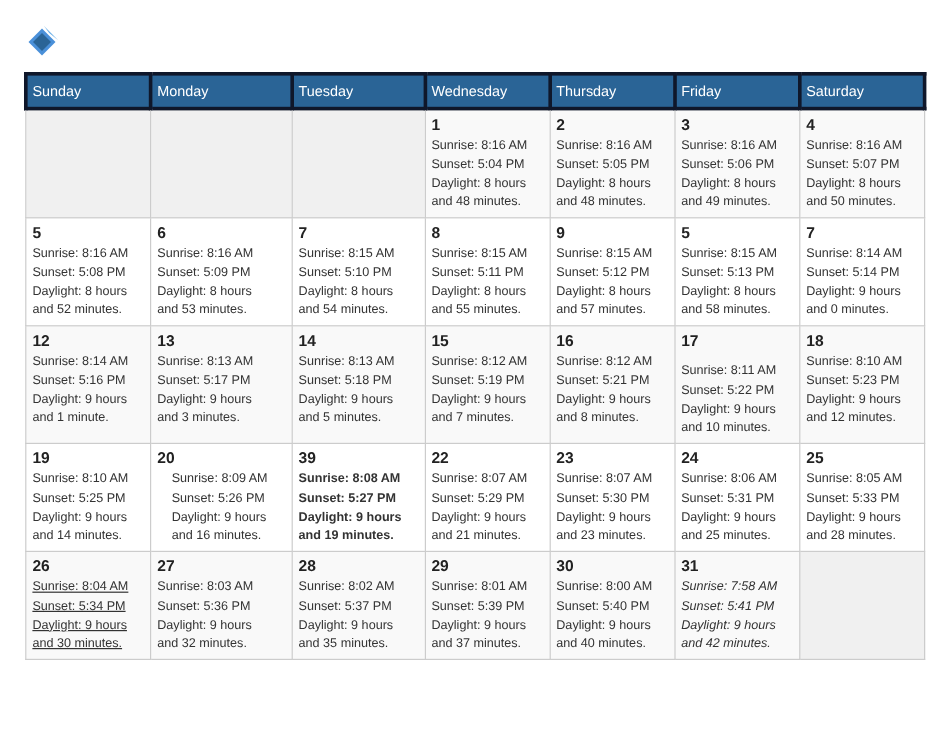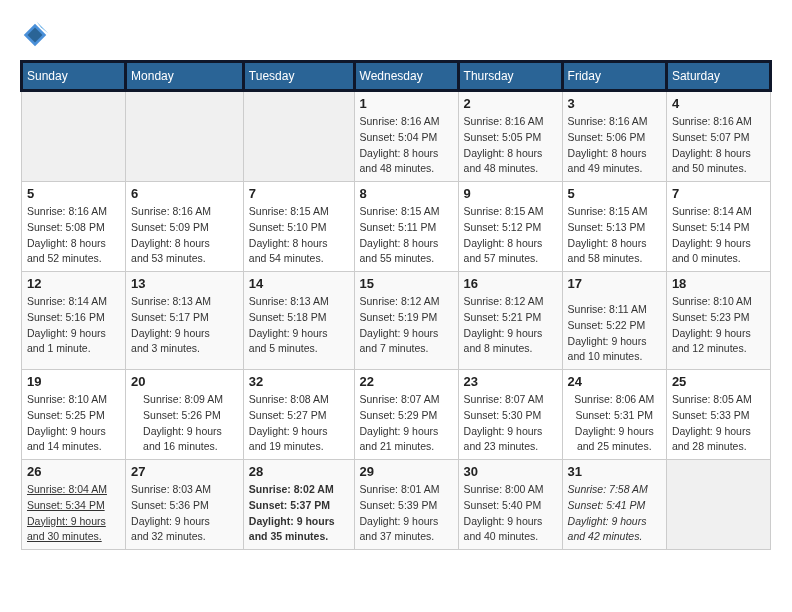--- a/index.html
+++ b/index.html
@@ -265,43 +265,43 @@
 and 14 minutes.</div>
         </td>
         <td>
           <div class="day-num">20</div>
           <div class="day-info" style="white-space: pre-line; margin-left: 12px;">Sunrise: 8:09 AM
 Sunset: 5:26 PM
 Daylight: 9 hours
 and 16 minutes.</div>
         </td>
         <td>
-          <div class="day-num">32</div>
-          <div class="day-info" style="white-space: pre-line;">Sunrise: 8:08 AM
+          <div class="day-num">39</div>
+          <div class="day-info" style="white-space: pre-line; font-weight: bold;">Sunrise: 8:08 AM
 Sunset: 5:27 PM
 Daylight: 9 hours
 and 19 minutes.</div>
         </td>
         <td>
           <div class="day-num">22</div>
           <div class="day-info" style="white-space: pre-line;">Sunrise: 8:07 AM
 Sunset: 5:29 PM
 Daylight: 9 hours
 and 21 minutes.</div>
         </td>
         <td>
           <div class="day-num">23</div>
           <div class="day-info" style="white-space: pre-line;">Sunrise: 8:07 AM
 Sunset: 5:30 PM
 Daylight: 9 hours
 and 23 minutes.</div>
         </td>
         <td>
           <div class="day-num">24</div>
-          <div class="day-info" style="white-space: pre-line; text-align: center;">Sunrise: 8:06 AM
+          <div class="day-info" style="white-space: pre-line;">Sunrise: 8:06 AM
 Sunset: 5:31 PM
 Daylight: 9 hours
 and 25 minutes.</div>
         </td>
         <td>
           <div class="day-num">25</div>
           <div class="day-info" style="white-space: pre-line;">Sunrise: 8:05 AM
 Sunset: 5:33 PM
 Daylight: 9 hours
 and 28 minutes.</div>
@@ -317,21 +317,21 @@
         </td>
         <td>
           <div class="day-num">27</div>
           <div class="day-info" style="white-space: pre-line;">Sunrise: 8:03 AM
 Sunset: 5:36 PM
 Daylight: 9 hours
 and 32 minutes.</div>
         </td>
         <td>
           <div class="day-num">28</div>
-          <div class="day-info" style="white-space: pre-line; font-weight: bold;">Sunrise: 8:02 AM
+          <div class="day-info" style="white-space: pre-line;">Sunrise: 8:02 AM
 Sunset: 5:37 PM
 Daylight: 9 hours
 and 35 minutes.</div>
         </td>
         <td>
           <div class="day-num">29</div>
           <div class="day-info" style="white-space: pre-line;">Sunrise: 8:01 AM
 Sunset: 5:39 PM
 Daylight: 9 hours
 and 37 minutes.</div>

